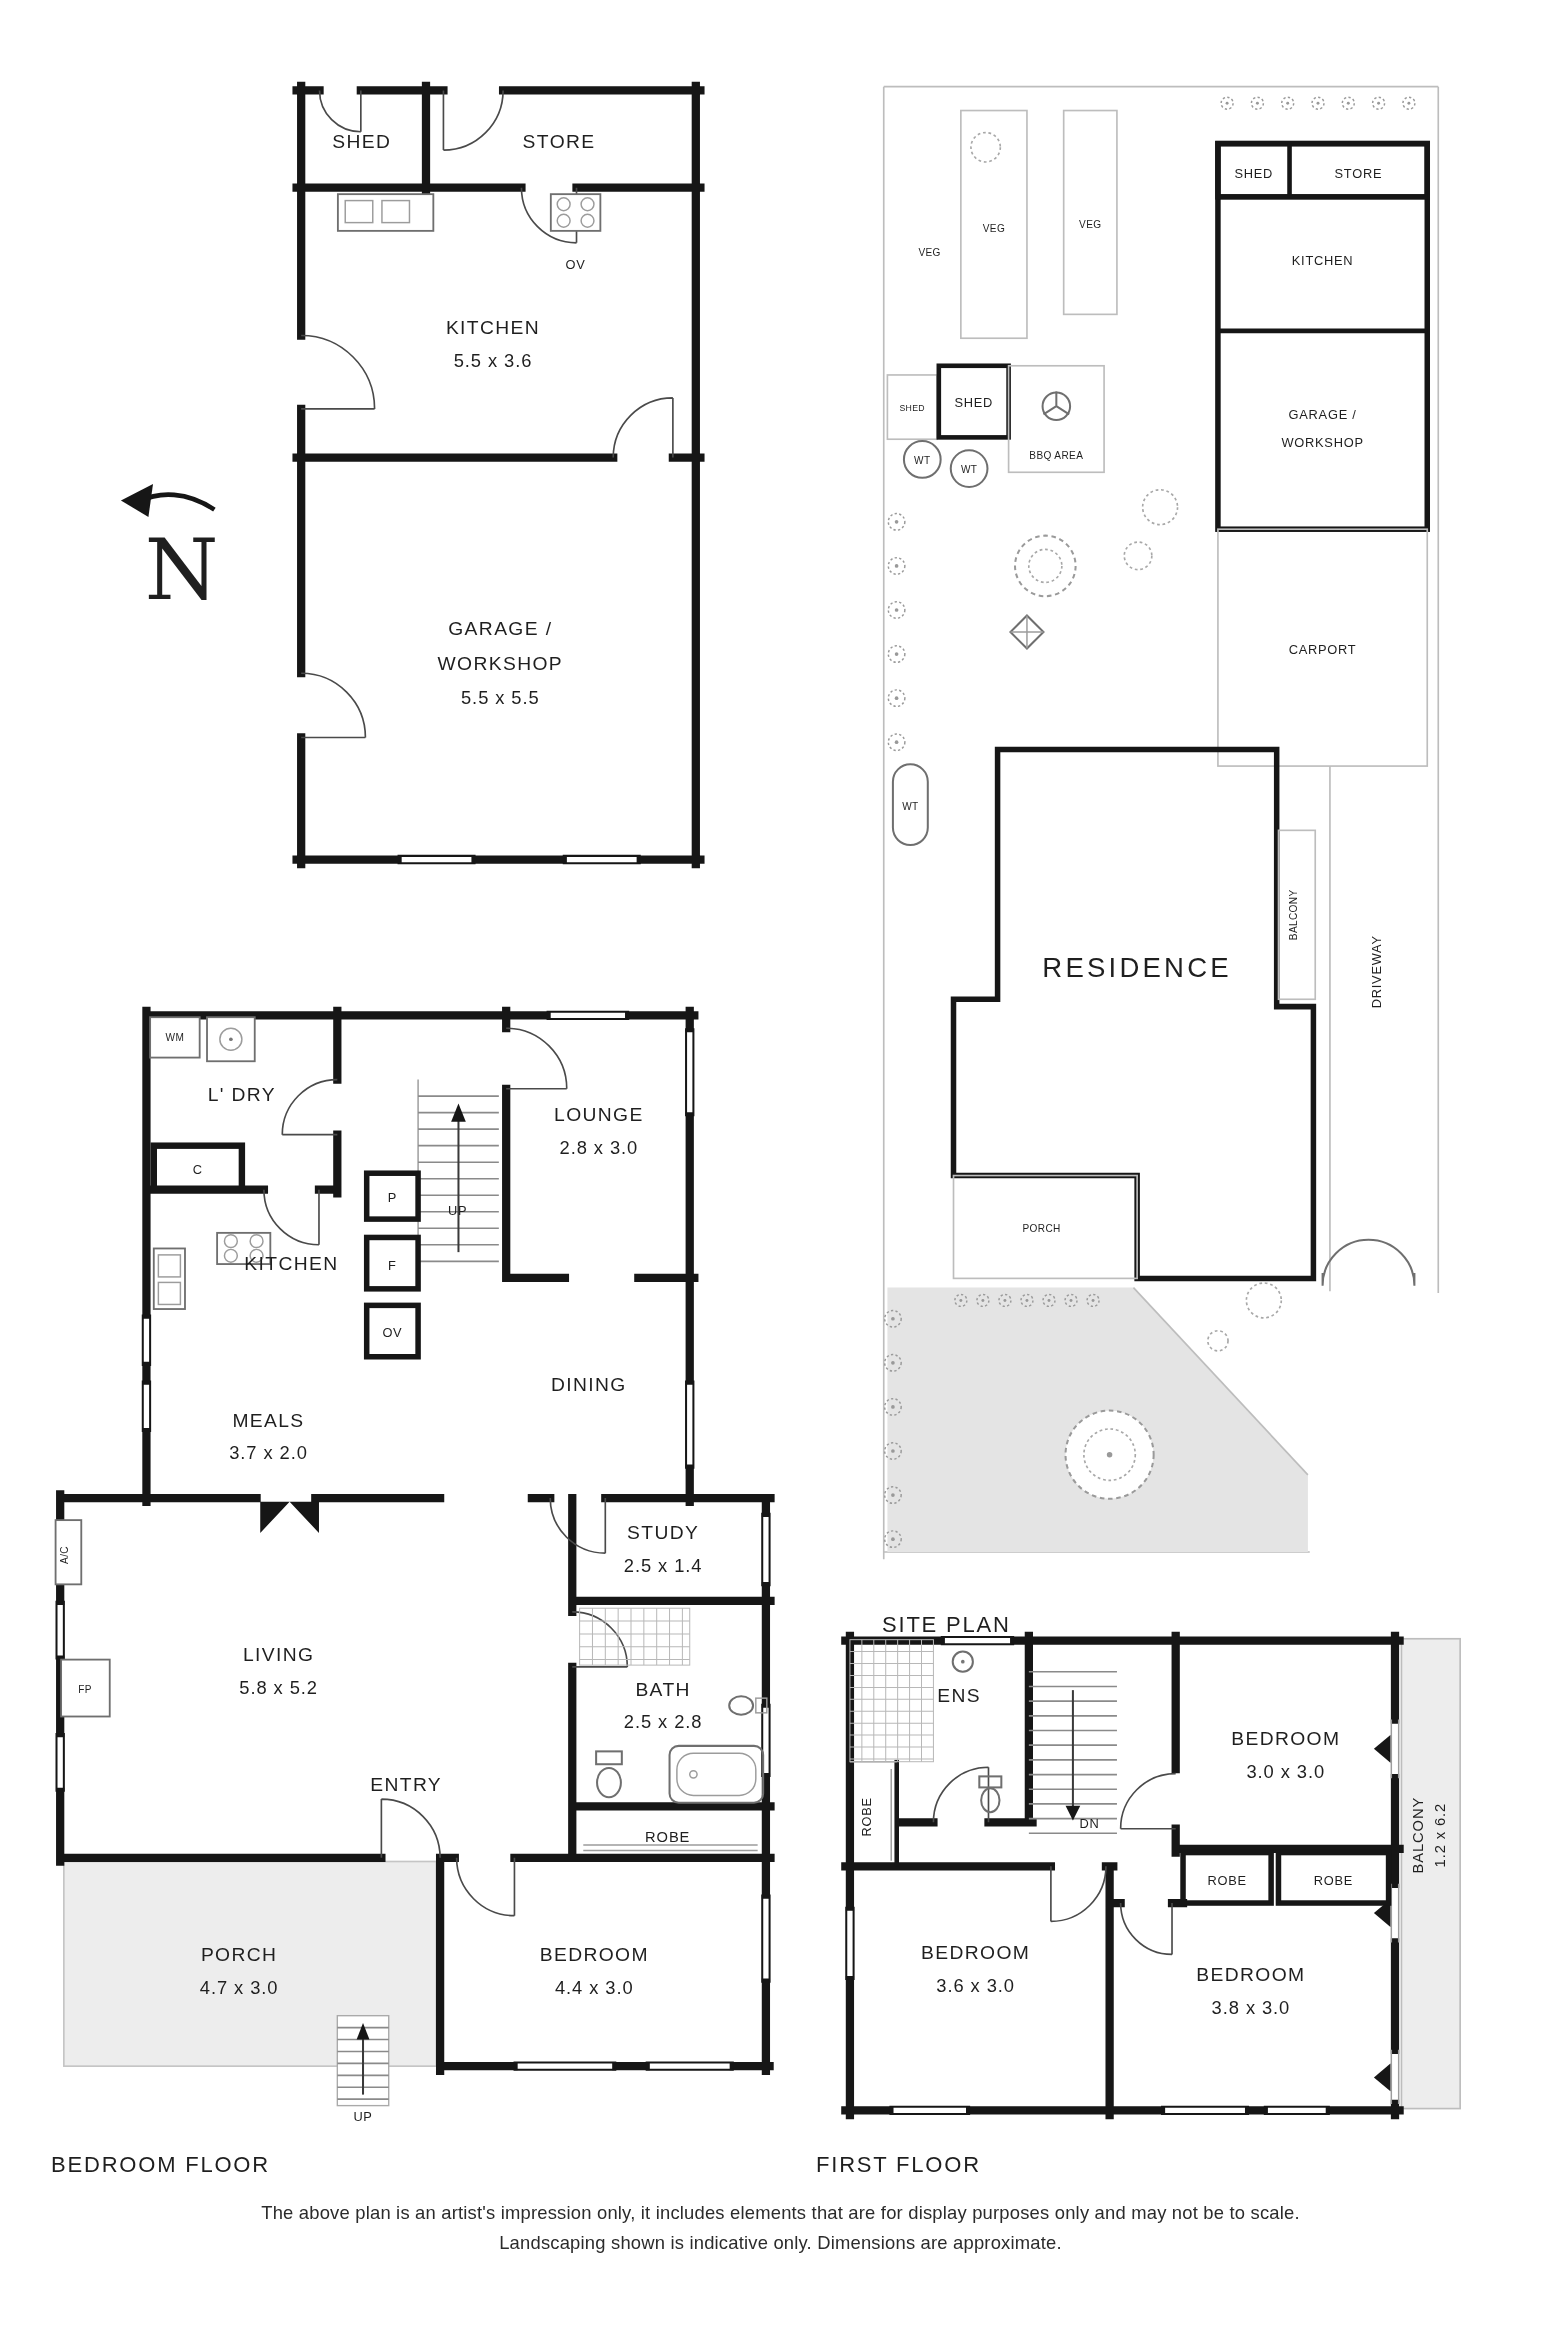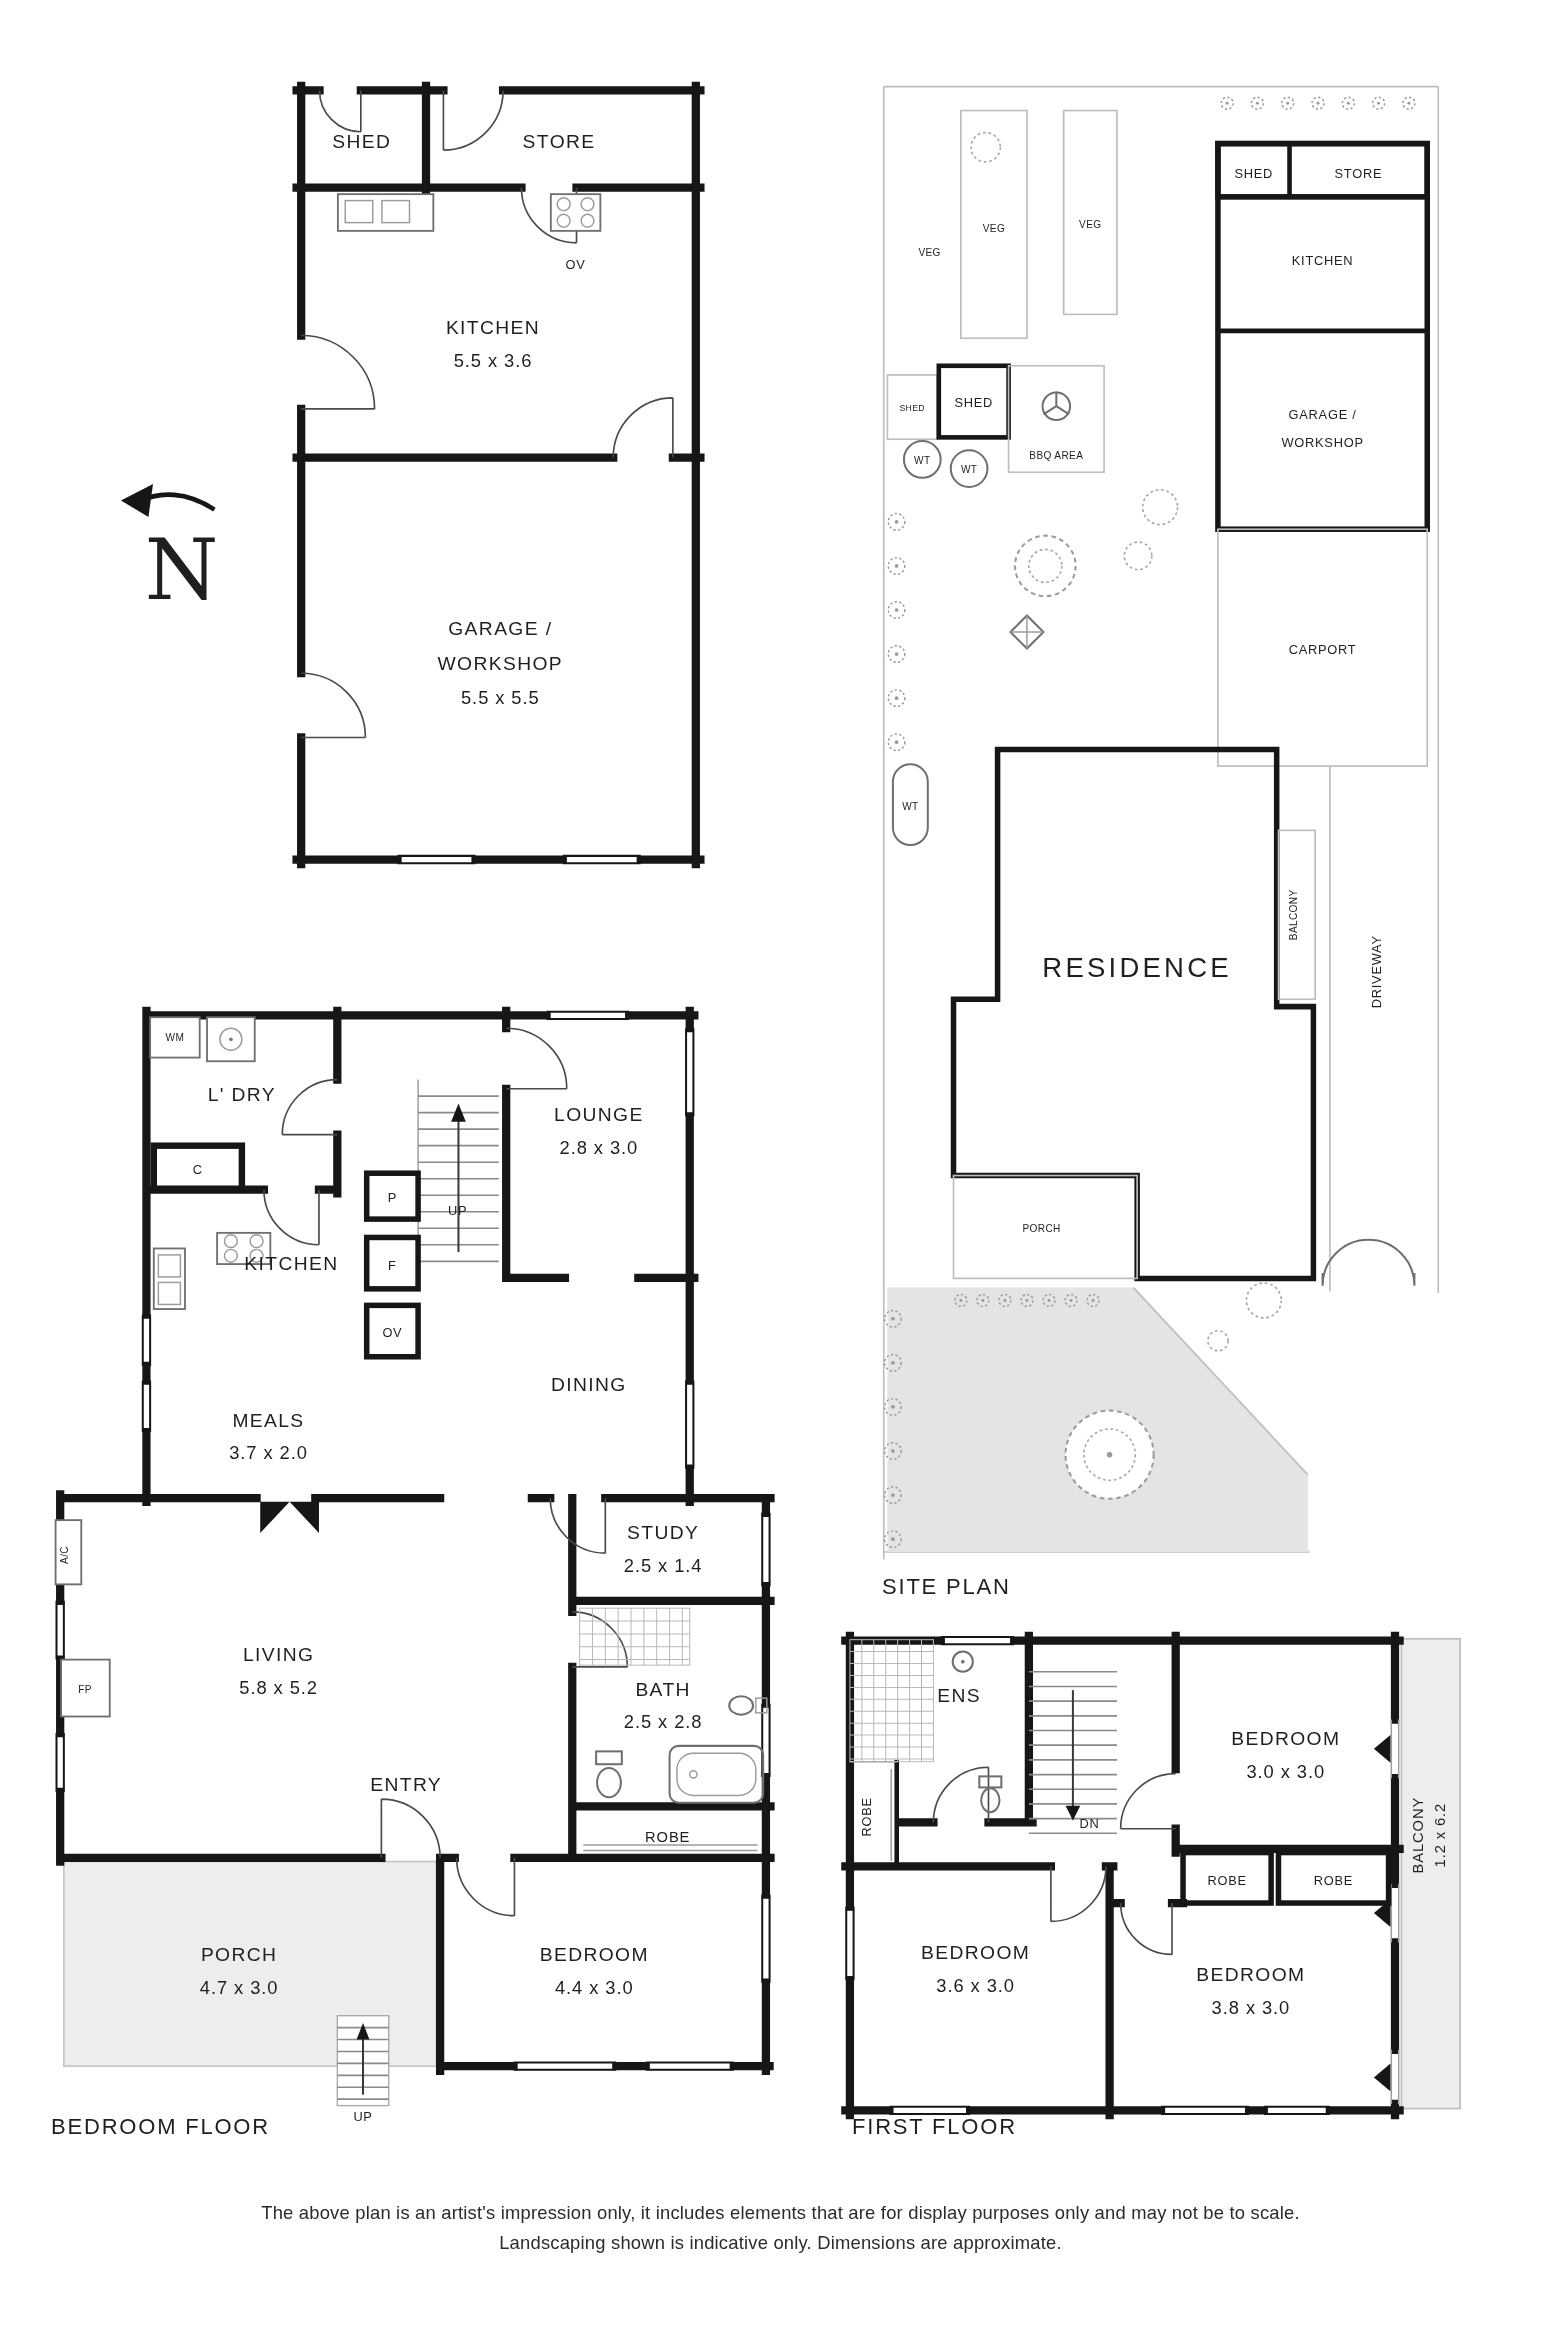--- a/index.html
+++ b/index.html
@@ -24,21 +24,21 @@
   .thin  { stroke:#9c9c9c; stroke-width:1.6; fill:none; }
   .thin2 { stroke:#6f6f6f; stroke-width:2.2; fill:none; }
   .fix   { stroke:#6f6f6f; stroke-width:2; fill:#fff; }
   .tread { stroke:#8a8a8a; stroke-width:1.8; }
   .grid  { stroke:#b8b8b8; stroke-width:1.1; fill:none; }
   .dash  { stroke:#9a9a9a; stroke-width:2.2; fill:#fff; stroke-dasharray:5 4; }
   .dashn { stroke:#a8a8a8; stroke-width:1.8; fill:none; stroke-dasharray:3 3; }
   .plant { stroke:#9a9a9a; stroke-width:1.6; fill:none; stroke-dasharray:2.5 2.5; }
   .bdy   { stroke:#bdbdbd; stroke-width:1.8; fill:none; }
   .blackfill { fill:#161616; }
-  .plan-title { position:absolute; font-size:22px; letter-spacing:1.8px; color:#1f1f1f; }
+  .plan-title { position:absolute; font-size:22px; letter-spacing:1.8px; color:#1f1f1f;margin-top:38px; }
   .disclaimer { position:absolute; left:0; width:100%; text-align:center; font-size:18.4px; letter-spacing:0.2px; color:#2b2b2b; }
 </style>
 </head>
 <body>
 
 <div class="page">
 
   <svg style="left:119px;top:473px" width="101" height="142" viewBox="0 0 110 155">
     <path d="M104,40 C74,20 44,20 22,31" stroke="#161616" stroke-width="5" fill="none"></path>
     <polygon points="2,30 37,12 32,48" fill="#161616"></polygon>
@@ -333,17 +333,17 @@
     <text class="t-room" text-anchor="middle" x="150" y="357">BEDROOM</text>
     <text class="t-dim" text-anchor="middle" x="150" y="393">3.6 x 3.0</text>
     <text class="t-room" text-anchor="middle" x="450" y="381">BEDROOM</text>
     <text class="t-dim" text-anchor="middle" x="450" y="417">3.8 x 3.0</text>
     <text class="t-mid" text-anchor="middle" x="638" y="222" transform="rotate(-90 638 222)">BALCONY</text>
     <text class="t-mid" text-anchor="middle" x="662" y="222" transform="rotate(-90 662 222)">1.2 x 6.2</text>
   </svg>
 
   <div class="plan-title" style="left:882px;top:1574px">SITE PLAN</div>
   <div class="plan-title" style="left:51px;top:2114px">BEDROOM FLOOR</div>
-  <div class="plan-title" style="left:852px;top:2114px">FIRST FLOOR</div>
+  <div class="plan-title" style="left:816px;top:2114px">FIRST FLOOR</div>
   <div class="disclaimer" style="top:2202px">The above plan is an artist's impression only, it includes elements that are for display purposes only and may not be to scale.</div>
   <div class="disclaimer" style="top:2232px">Landscaping shown is indicative only. Dimensions are approximate.</div>
 </div>
 
 
 </body></html>

